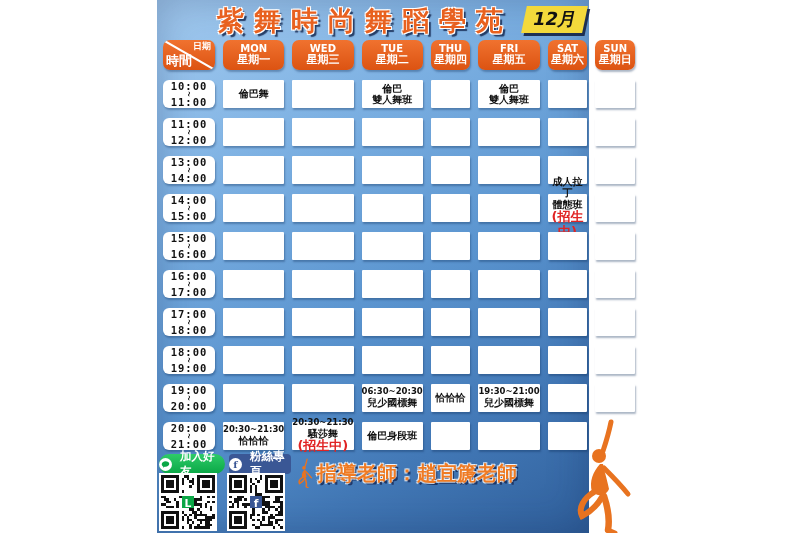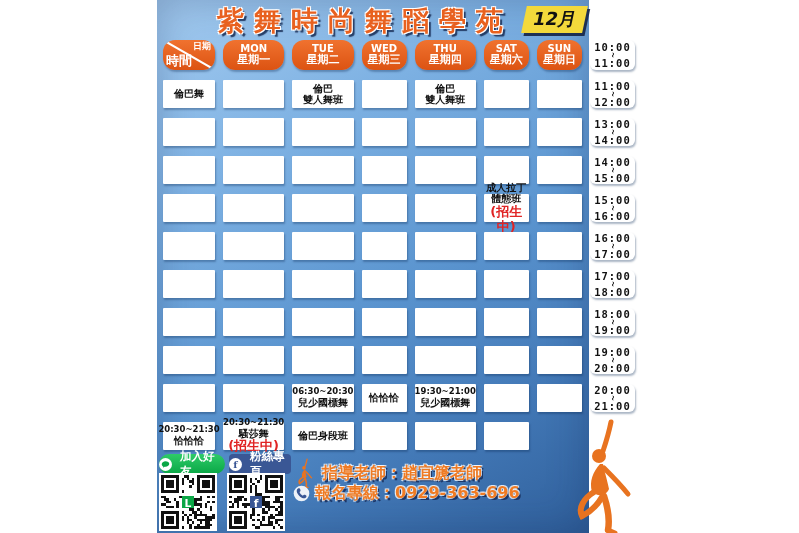--- a/index.html
+++ b/index.html
@@ -34,21 +34,21 @@
   .table{
     position:absolute;top:40px;left:6px;width:472px;
     display:grid;
     grid-template-columns:52px repeat(7,1fr);
     grid-template-rows:30px repeat(10,28px);
     column-gap:8px;row-gap:10px;
   }
   .hcell{
     background:linear-gradient(#f0napsck 0%);
     background:linear-gradient(#f0722f,#dc5312);
-    color:#fff;border-radius:12px;
+    color:#fff;border-radius:7px;
     display:flex;flex-direction:column;align-items:center;justify-content:center;
     font-weight:bold;line-height:1.1;
     box-shadow:1px 2px 2px rgba(15,45,90,.35);
   }
   .hcell .en{font-size:10px;}
   .hcell .zh{font-size:11px;}
   .corner{position:relative;overflow:hidden;}
   .corner .diag{position:absolute;inset:0;}
   .corner .lab-a{position:absolute;top:2px;right:4px;font-size:9px;font-weight:bold;color:#fff;}
   .corner .lab-b{position:absolute;bottom:2px;left:3px;font-size:13px;font-weight:bold;color:#fff;}
@@ -77,22 +77,22 @@
   .btn-line{left:2px;top:454px;width:66px;background:linear-gradient(#2ecb68,#0aa746);border-radius:11px;}
   .btn-fb{left:72px;top:454px;width:62px;background:#3a5795;border-radius:4px;}
   .icn-circle{width:13px;height:13px;border-radius:50%;background:#fff;display:flex;align-items:center;justify-content:center;flex:0 0 auto;}
   .qr{
     position:absolute;top:473px;width:58px;height:58px;background:#fff;padding:2px;box-sizing:border-box;
   }
   .qr svg{display:block;width:100%;height:100%;}
   .qr-1{left:2px;}
   .qr-2{left:70px;}
   .info{
-    position:absolute;left:136px;display:flex;align-items:center;gap:5px;
-    color:var(--accent2,#ef7b24);font-size:16px;font-weight:bold;white-space:nowrap;
+    position:absolute;left:136px;display:flex;align-items:center;
+    color:var(--accent2,#ef7b24);font-size:20px;font-weight:bold;white-space:nowrap;
     text-shadow:
       -1px -1px 0 rgba(255,255,255,.75), 1px -1px 0 rgba(255,255,255,.75),
       -1px 1px 0 rgba(255,255,255,.75),
       2px 2px 0 rgba(25,45,90,.85);
   }
   .info-1{top:458px;}
   .info-2{top:483px;}
   .info-3{top:508px;}
   .dancer-big{position:absolute;left:415px;top:418px;width:62px;height:115px;}
   .dancer-mini{width:24px;height:30px;flex:0 0 auto;}
@@ -112,30 +112,34 @@
       </svg>
       <span class="lab-a">日期</span>
       <span class="lab-b">時間</span>
     </div>
 
   <div class="hcell">
         <div class="en">MON</div>
         <div class="zh">星期一</div>
       </div>
       <div class="hcell">
+        <div class="en">WED</div>
+        <div class="zh">星期三</div>
+      </div>
+      <div class="hcell">
         <div class="en">TUE</div>
         <div class="zh">星期二</div>
-      </div>
-      <div class="hcell">
-        <div class="en">WED</div>
-        <div class="zh">星期三</div>
       </div>
       <div class="hcell">
         <div class="en">THU</div>
         <div class="zh">星期四</div>
+      </div>
+      <div class="hcell">
+        <div class="en">FRI</div>
+        <div class="zh">星期五</div>
       </div>
       <div class="hcell">
         <div class="en">SAT</div>
         <div class="zh">星期六</div>
       </div>
       <div class="hcell">
         <div class="en">SUN</div>
         <div class="zh">星期日</div>
       </div>
       <div class="tcell">
@@ -541,27 +545,20 @@
         <circle cx="26" cy="38" r="7" fill="#e87320" stroke="none"></circle>
         <path d="M27,46 C20,54 16,63 19,74 C25,79 33,78 36,71 C34,61 31,52 30,46 Z" fill="#e87320" stroke="none"></path>
         <path d="M31,50 C39,58 47,66 55,76" stroke-width="5"></path>
         <path d="M21,74 C11,80 5,90 9,98 C17,94 25,86 29,79" stroke-width="6"></path>
         <path d="M31,78 C35,90 37,100 35,110" stroke-width="6"></path>
         <path d="M35,110 L42,114" stroke-width="5"></path>
       </g>
     </svg>
     <span>指導老師：趙宜篪老師</span>
   </div>
-  <div class="info info-2">
-    <svg width="17" height="17" viewBox="0 0 24 24">
-      <circle cx="12" cy="12" r="11" fill="#ffffff" opacity="0.9"></circle>
-      <path d="M7 5 C9 4 10 5 10.5 7 C11 8.6 10 9.4 9.2 10 C10 12.4 11.8 14.2 14 15 C14.7 14 15.5 13.2 17 13.8 C18.8 14.5 19.6 15.5 18.8 17 C17.8 19 15.5 19.4 13 18.2 C9.6 16.6 7.2 14.2 5.8 11 C4.8 8.4 5.2 6 7 5 Z" fill="#3a5795"></path>
-    </svg>
-    <span>報名專線：0929-363-696</span>
-  </div>
 
   <svg class="dancer-big" viewBox="0 0 60 115">
     <g fill="none" stroke="#e87320" stroke-linecap="round">
       <path d="M38,4 C36,14 33,24 30,33" stroke-width="5"></path>
       <circle cx="26" cy="38" r="7" fill="#e87320" stroke="none"></circle>
       <path d="M27,46 C20,54 16,63 19,74 C25,79 33,78 36,71 C34,61 31,52 30,46 Z" fill="#e87320" stroke="none"></path>
       <path d="M31,50 C39,58 47,66 55,76" stroke-width="5"></path>
       <path d="M21,74 C11,80 5,90 9,98 C17,94 25,86 29,79" stroke-width="6"></path>
       <path d="M31,78 C35,90 37,101 35,112" stroke-width="6.5"></path>
       <path d="M35,112 L42,115" stroke-width="5"></path>

